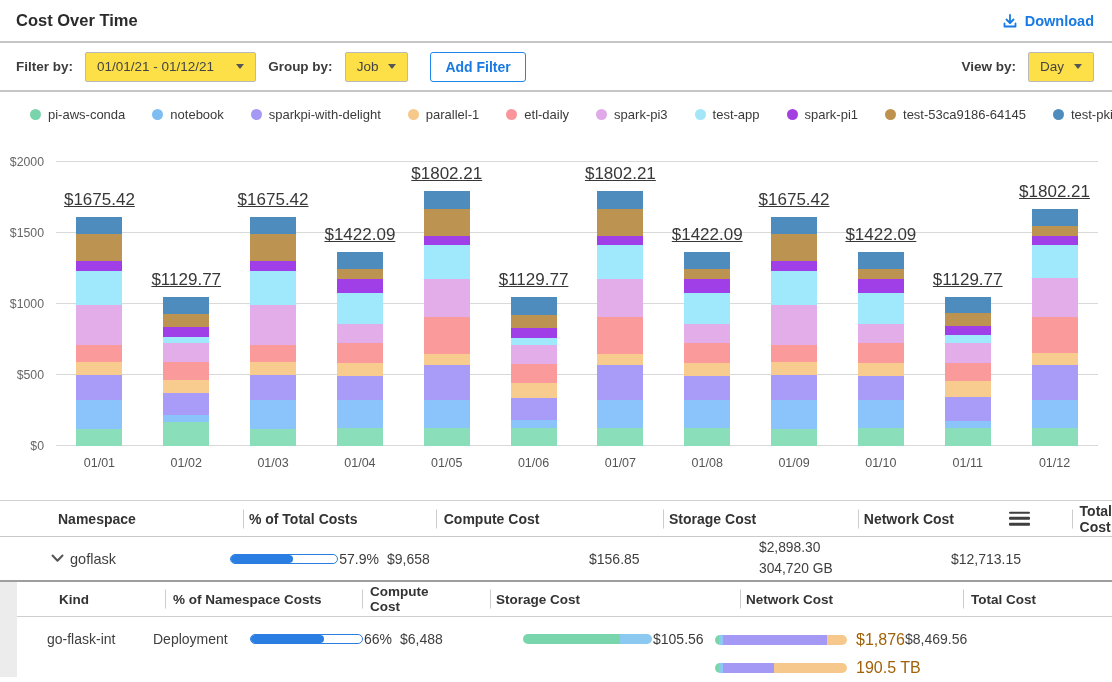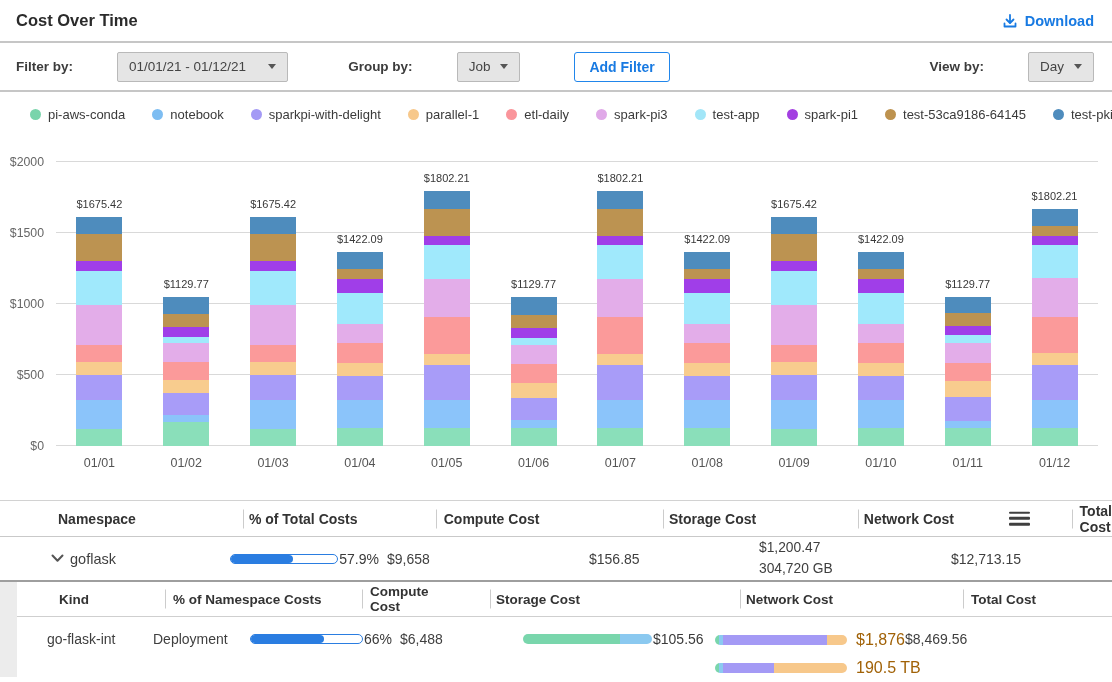--- a/index.html
+++ b/index.html
@@ -8,50 +8,50 @@
 
   
   .hdr { height: 43px; display: flex; align-items: center; justify-content: space-between;
          padding: 0 18px 0 16px; border-bottom: 2px solid #c6c6c6; }
   .hdr-title { font-size: 16.5px; font-weight: bold; color: #2b2b2b; }
   .download { display: flex; align-items: center; gap: 7px; color: #187ae2; font-weight: bold;
               font-size: 14.5px; cursor: pointer; }
 
   
   .toolbar { height: 49px; display: flex; align-items: center; padding: 0 18px 0 16px;
-             border-bottom: 2px solid #c6c6c6; gap: 32px; }
+             border-bottom: 2px solid #c6c6c6; }
   .tb-label { font-size: 13.5px; font-weight: bold; color: #3c3c3c; margin-right: 12px; white-space: nowrap; }
   .selectbox { height: 30px; border: 1px solid #b9b9b9; border-radius: 2px; display: inline-flex;
                align-items: center; padding: 0 11px; font-size: 13.5px; color: #444; gap: 22px;
-               background: #e5e5e5; cursor: pointer; white-space: nowrap; }
+               background: #fde047; cursor: pointer; white-space: nowrap; }
   .selectbox.small { gap: 10px; }
   .caret { width: 0; height: 0; border-left: 4.5px solid transparent; border-right: 4.5px solid transparent;
            border-top: 5.5px solid #555; display: inline-block; }
-  .groupby-label { margin-left: 28px; }
+  .groupby-label { margin-left: 12px; }
   .add-filter { margin-left: 22px; height: 30px; padding: 0 14px; background: #fff;
                 border: 1.5px solid #2186eb; border-radius: 3px; color: #187ae2; font-weight: bold;
                 font-size: 14px; cursor: pointer; font-family: "Liberation Sans", sans-serif; }
   .tb-spacer { flex: 1; }
 
   
   .legend { height: 44px; display: flex; align-items: center; padding: 0 16px 0 30px; }
   .legend-item { display: inline-flex; align-items: center; gap: 7px; margin-right: 27px;
                  font-size: 13px; color: #3a3a3a; cursor: pointer; white-space: nowrap; }
   .legend-dot { width: 11px; height: 11px; border-radius: 50%; display: inline-block; }
 
   
   .chart { position: relative; height: 340px; padding: 26px 14px 0 56px; }
   .y-axis { position: absolute; left: 0; top: 26px; width: 48px; height: 284px; }
   .y-tick { position: absolute; right: 4px; font-size: 12.3px; color: #666; transform: translateY(50%); }
   .plot { position: relative; height: 284px; }
   .gridline { position: absolute; left: 0; right: 0; height: 1px; background: #d9d9d9; }
   .bars { position: absolute; left: 0; right: 0; top: 0; bottom: 0; display: flex; }
   .bar-col { flex: 1; position: relative; display: flex; flex-direction: column;
              justify-content: flex-end; align-items: center; height: 100%; }
-  .bar-total { font-size: 11px; color: #383838; margin-bottom: 7px; white-space: nowrap; }
+  .bar-total { font-size: 17px; color: #383838; margin-bottom: 7px; white-space: nowrap; text-decoration: underline; }
   .bar-stack { width: 46px; display: flex; flex-direction: column-reverse; }
   .bar-seg { width: 100%; }
   .bar-xlabel { position: absolute; bottom: -24px; font-size: 12.5px; color: #555; }
 
   
   .main-table { margin-top: 24px; border-top: 1px solid #d2d2d2; }
   .t-head { display: flex; align-items: center; height: 36px; border-bottom: 1px solid #c9c9c9;
             font-size: 14px; font-weight: bold; color: #333; }
   .th { position: relative; height: 100%; display: flex; align-items: center; margin-left: 32px; }
   .th:not(:first-child)::before { content: ""; position: absolute; left: 0; top: 50%;
@@ -421,21 +421,21 @@
       <div class="cell c2">
         <div class="pill main-pill">
           <div class="pill-fill" style="width: 57.9%;"></div>
         </div>
         <span class="pct-text">57.9%</span>
       </div>
       <div class="cell c3">$9,658</div>
       <div class="cell c4">$156.85</div>
       <div class="cell c5">
         <span class="two-line">
-          <span>$1,200.47</span><br>
+          <span>$2,898.30</span><br>
           <span>304,720 GB</span>
         </span>
       </div>
       <div class="cell c6">$12,713.15</div>
     </div>
 
     <div class="sub">
       <div class="s-head">
         <div class="th s2">Kind</div>
         <div class="th s3">% of Namespace Costs</div>

